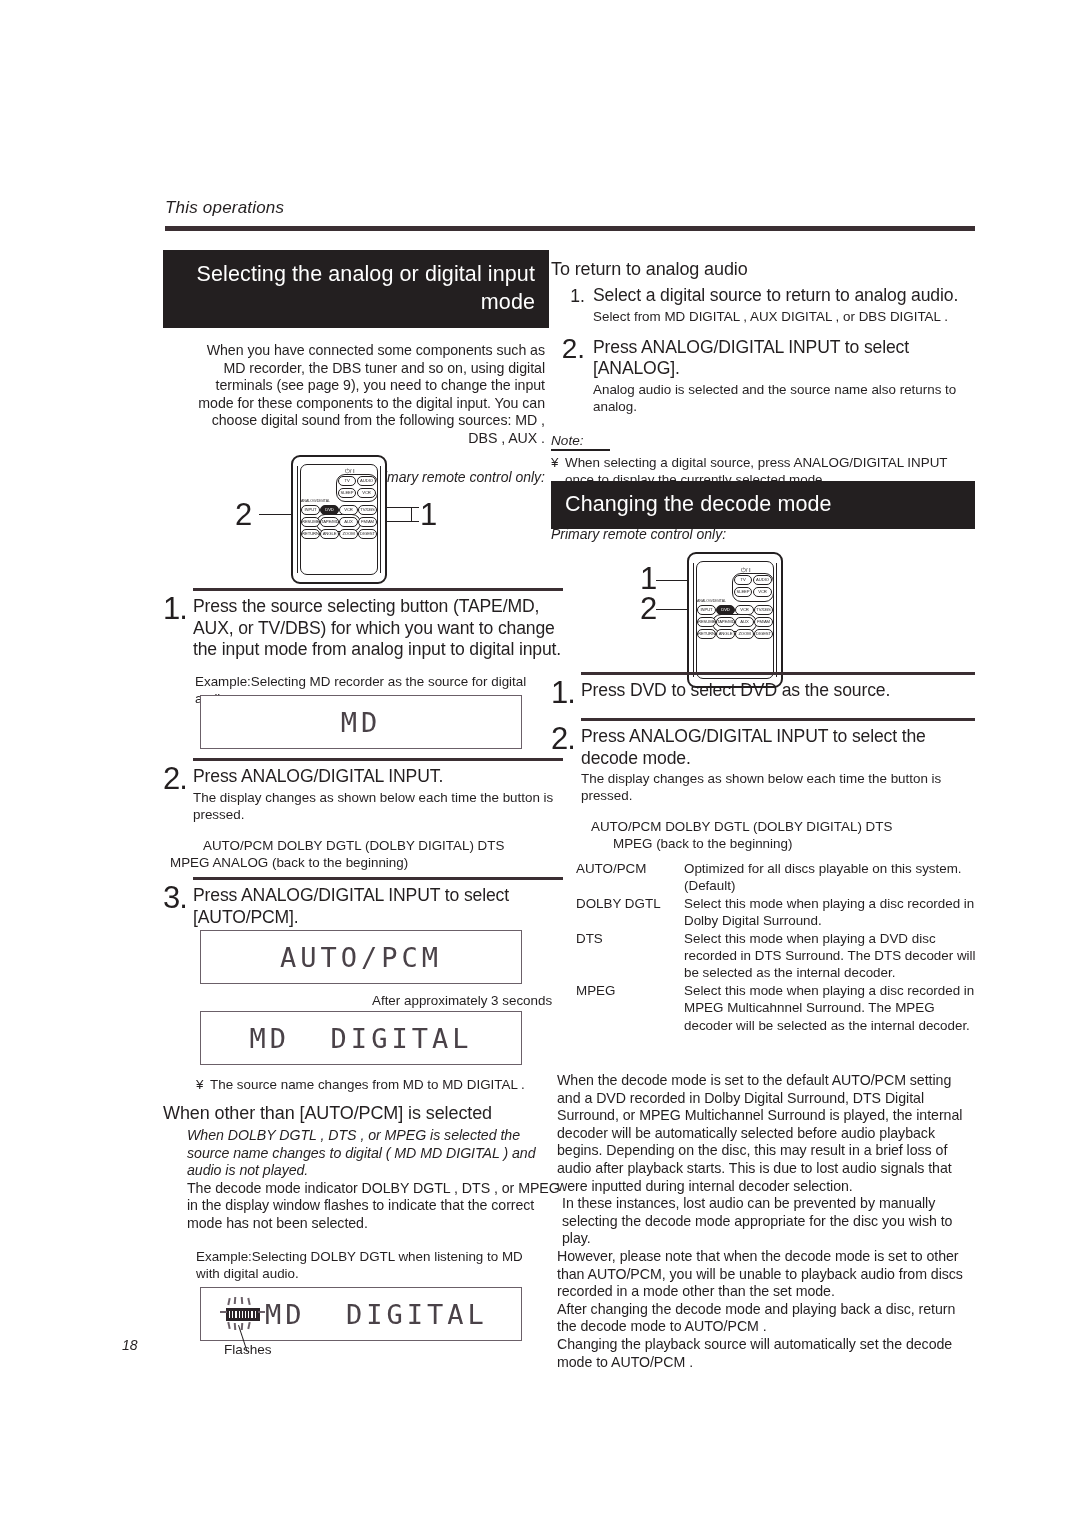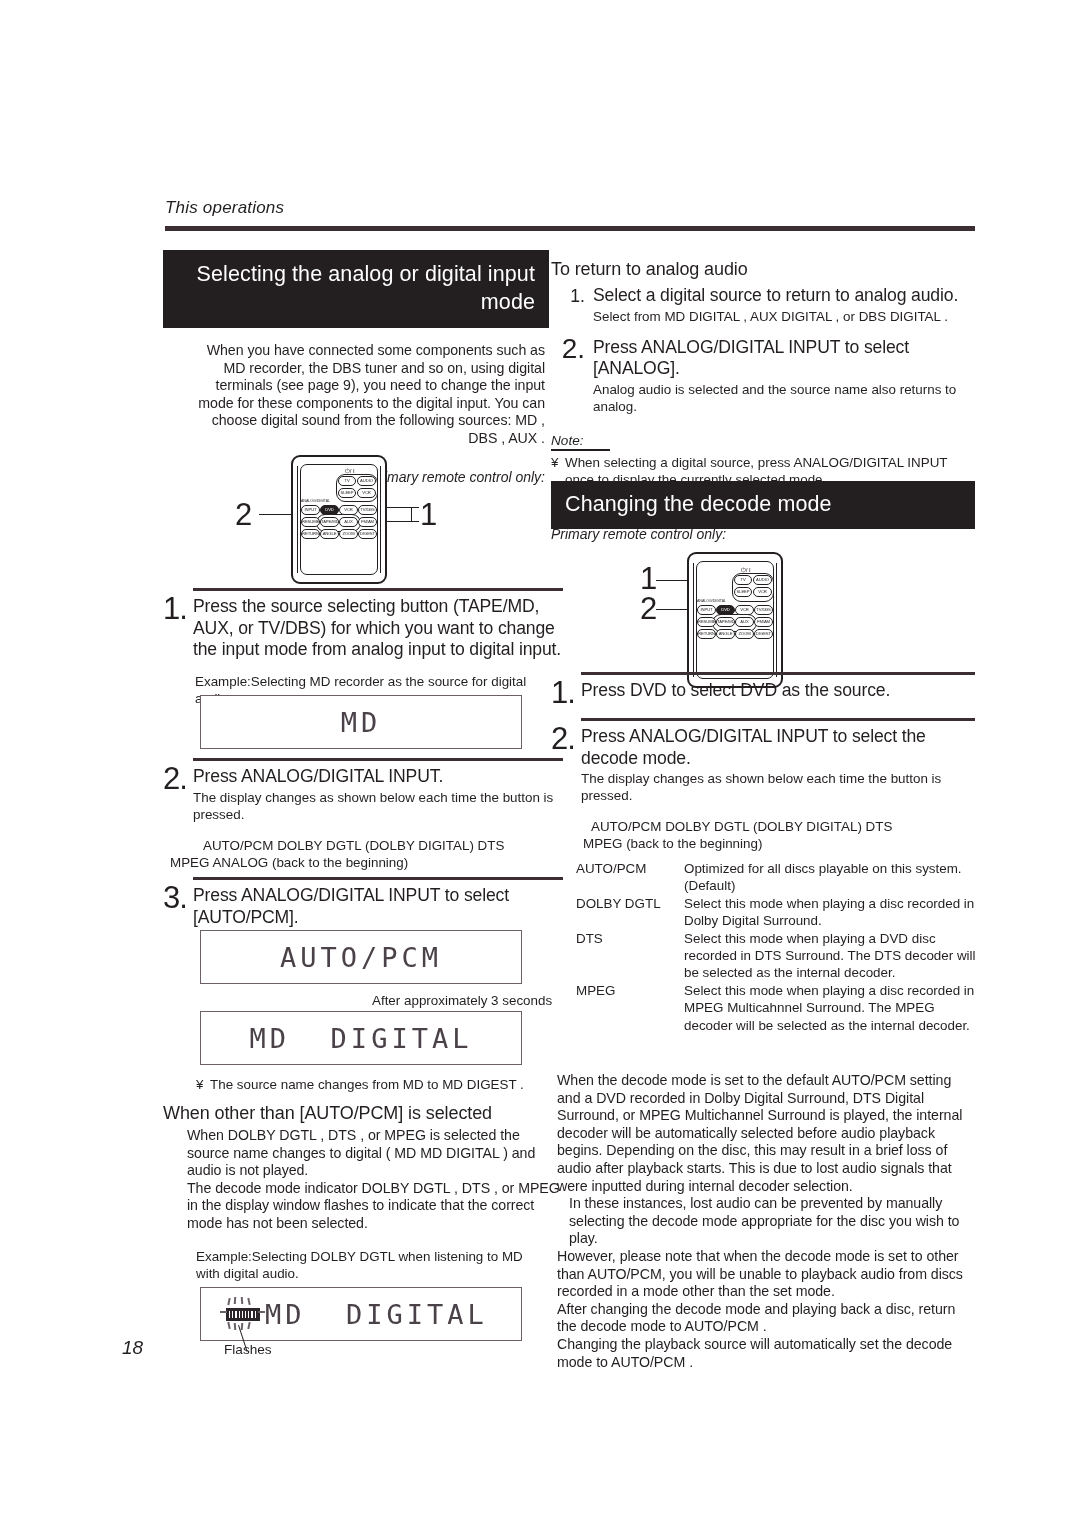--- a/index.html
+++ b/index.html
@@ -247,21 +247,21 @@
     line-height: 16px;
   }
 
   .bullet-row { display: flex; font-size: 13.4px; line-height: 17.4px; }
   .bullet-mark { width: 14px; flex: 0 0 14px; }
 
   
   .folio {
     position: absolute;
     left: 122px; top: 1337px;
-    font-size: 19px;
+    font-size: 14px;
     font-style: italic;
     color: #231f20;
   }
 
   .flashes-label {
     position: absolute;
     font-size: 13.6px;
     color: #231f20;
   }
   .leader {
@@ -374,26 +374,26 @@
   </div>
 
   <div class="small-text" style="position:absolute; left:372px; top:992px;">After approximately 3 seconds</div>
 
   <div class="lcd" style="position:absolute; left:200px; top:1011px; width:320px;">
     <div class="lcd-text">MD  DIGITAL</div>
   </div>
 
   <div class="bullet-row" style="position:absolute; left:196px; top:1076px; width:360px;">
     <div class="bullet-mark">¥</div>
-    <div>The source name changes from  MD  to  MD DIGEST .</div>
+    <div>The source name changes from  MD  to  MD DIGITAL .</div>
   </div>
 
   <div style="position:absolute; left:163px; top:1102px; width:400px;">
     <div class="subhead">When other than [AUTO/PCM] is selected</div>
-    <div class="body-text tight" style="margin-top:2px;">When  DOLBY DGTL ,  DTS , or   MPEG  is selected the source name changes to digital ( MD      MD DIGITAL ) and audio is not played.</div>
+    <div class="body-text tight" style="margin-top:2px;font-style:italic;">When  DOLBY DGTL ,  DTS , or   MPEG  is selected the source name changes to digital ( MD      MD DIGITAL ) and audio is not played.</div>
     <div class="body-text tight">The decode mode indicator  DOLBY DGTL ,  DTS , or   MPEG  in the display window flashes to indicate that the correct mode has not been selected.</div>
   </div>
 
   <div class="small-text" style="position:absolute; left:196px; top:1248px; width:348px; text-indent:0;">Example:Selecting  DOLBY DGTL  when listening to MD with digital audio.</div>
 
   <div class="lcd" style="position:absolute; left:200px; top:1287px; width:320px;">
     <div class="flash-ind">
       <div class="flash-badge"></div>
       <div class="ray" style="left:9px;  top:1px;  transform:rotate(12deg);"></div>
       <div class="ray" style="left:15px; top:0px;  transform:rotate(4deg);"></div>
@@ -503,21 +503,21 @@
   <div style="position:absolute; left:551px; top:718px; width:424px;">
     <div class="step">
       <div class="step-rule"></div>
       <div class="step-num">2.</div>
       <div class="step-body">
         <div class="step-title">Press ANALOG/DIGITAL INPUT to select the decode mode.</div>
         <div class="step-sub">The display changes as shown below each time the button is pressed.</div>
       </div>
     </div>
     <div class="small-text" style="margin-top:14px; margin-left:40px;">AUTO/PCM   DOLBY DGTL (DOLBY DIGITAL)  DTS</div>
-    <div class="small-text" style="margin-left:32px;">MPEG    (back to the beginning)</div>
+    <div class="small-text" style="margin-left:62px;">MPEG    (back to the beginning)</div>
   </div>
 
   <div style="position:absolute; left:576px; top:860px; width:400px;">
     <div class="dl-row">
       <div class="dl-term">AUTO/PCM</div>
       <div class="dl-desc">Optimized for all discs playable on this system. (Default)</div>
     </div>
     <div class="dl-row">
       <div class="dl-term">DOLBY DGTL</div>
       <div class="dl-desc">Select this mode when playing a disc recorded in Dolby Digital Surround.</div>
@@ -527,19 +527,19 @@
       <div class="dl-desc">Select this mode when playing a DVD disc recorded in DTS Surround. The DTS decoder will be selected as the internal decoder.</div>
     </div>
     <div class="dl-row">
       <div class="dl-term">MPEG</div>
       <div class="dl-desc">Select this mode when playing a disc recorded in MPEG Multicahnnel Surround. The MPEG decoder will be selected as the internal decoder.</div>
     </div>
   </div>
 
   <div style="position:absolute; left:551px; top:1072px; width:424px;">
     <div class="body-text tight" style="margin-left:6px;">When the decode mode is set to the default AUTO/PCM setting and a DVD recorded in Dolby Digital Surround, DTS Digital Surround, or MPEG Multichannel Surround is played, the internal decoder will be automatically selected before audio playback begins. Depending on the disc, this may result in a brief loss of audio after playback starts. This is due to lost audio signals that were inputted during internal decoder selection.</div>
-    <div class="body-text tight" style="margin-left:18px;">In these instances, lost audio can be prevented by manually selecting the decode mode appropriate for the disc you wish to play.</div>
+    <div class="body-text tight" style="margin-left:11px;">In these instances, lost audio can be prevented by manually selecting the decode mode appropriate for the disc you wish to play.</div>
     <div class="body-text tight" style="margin-left:6px;">However, please note that when the decode mode is set to other than AUTO/PCM, you will be unable to playback audio from discs recorded in a mode other than the set mode.</div>
     <div class="body-text tight" style="margin-left:6px;">After changing the decode mode and playing back a disc, return the decode mode to  AUTO/PCM .</div>
     <div class="body-text tight" style="margin-left:6px;">Changing the playback source will automatically set the decode mode to  AUTO/PCM .</div>
   </div>
 
 </div>
 
 </body></html>

